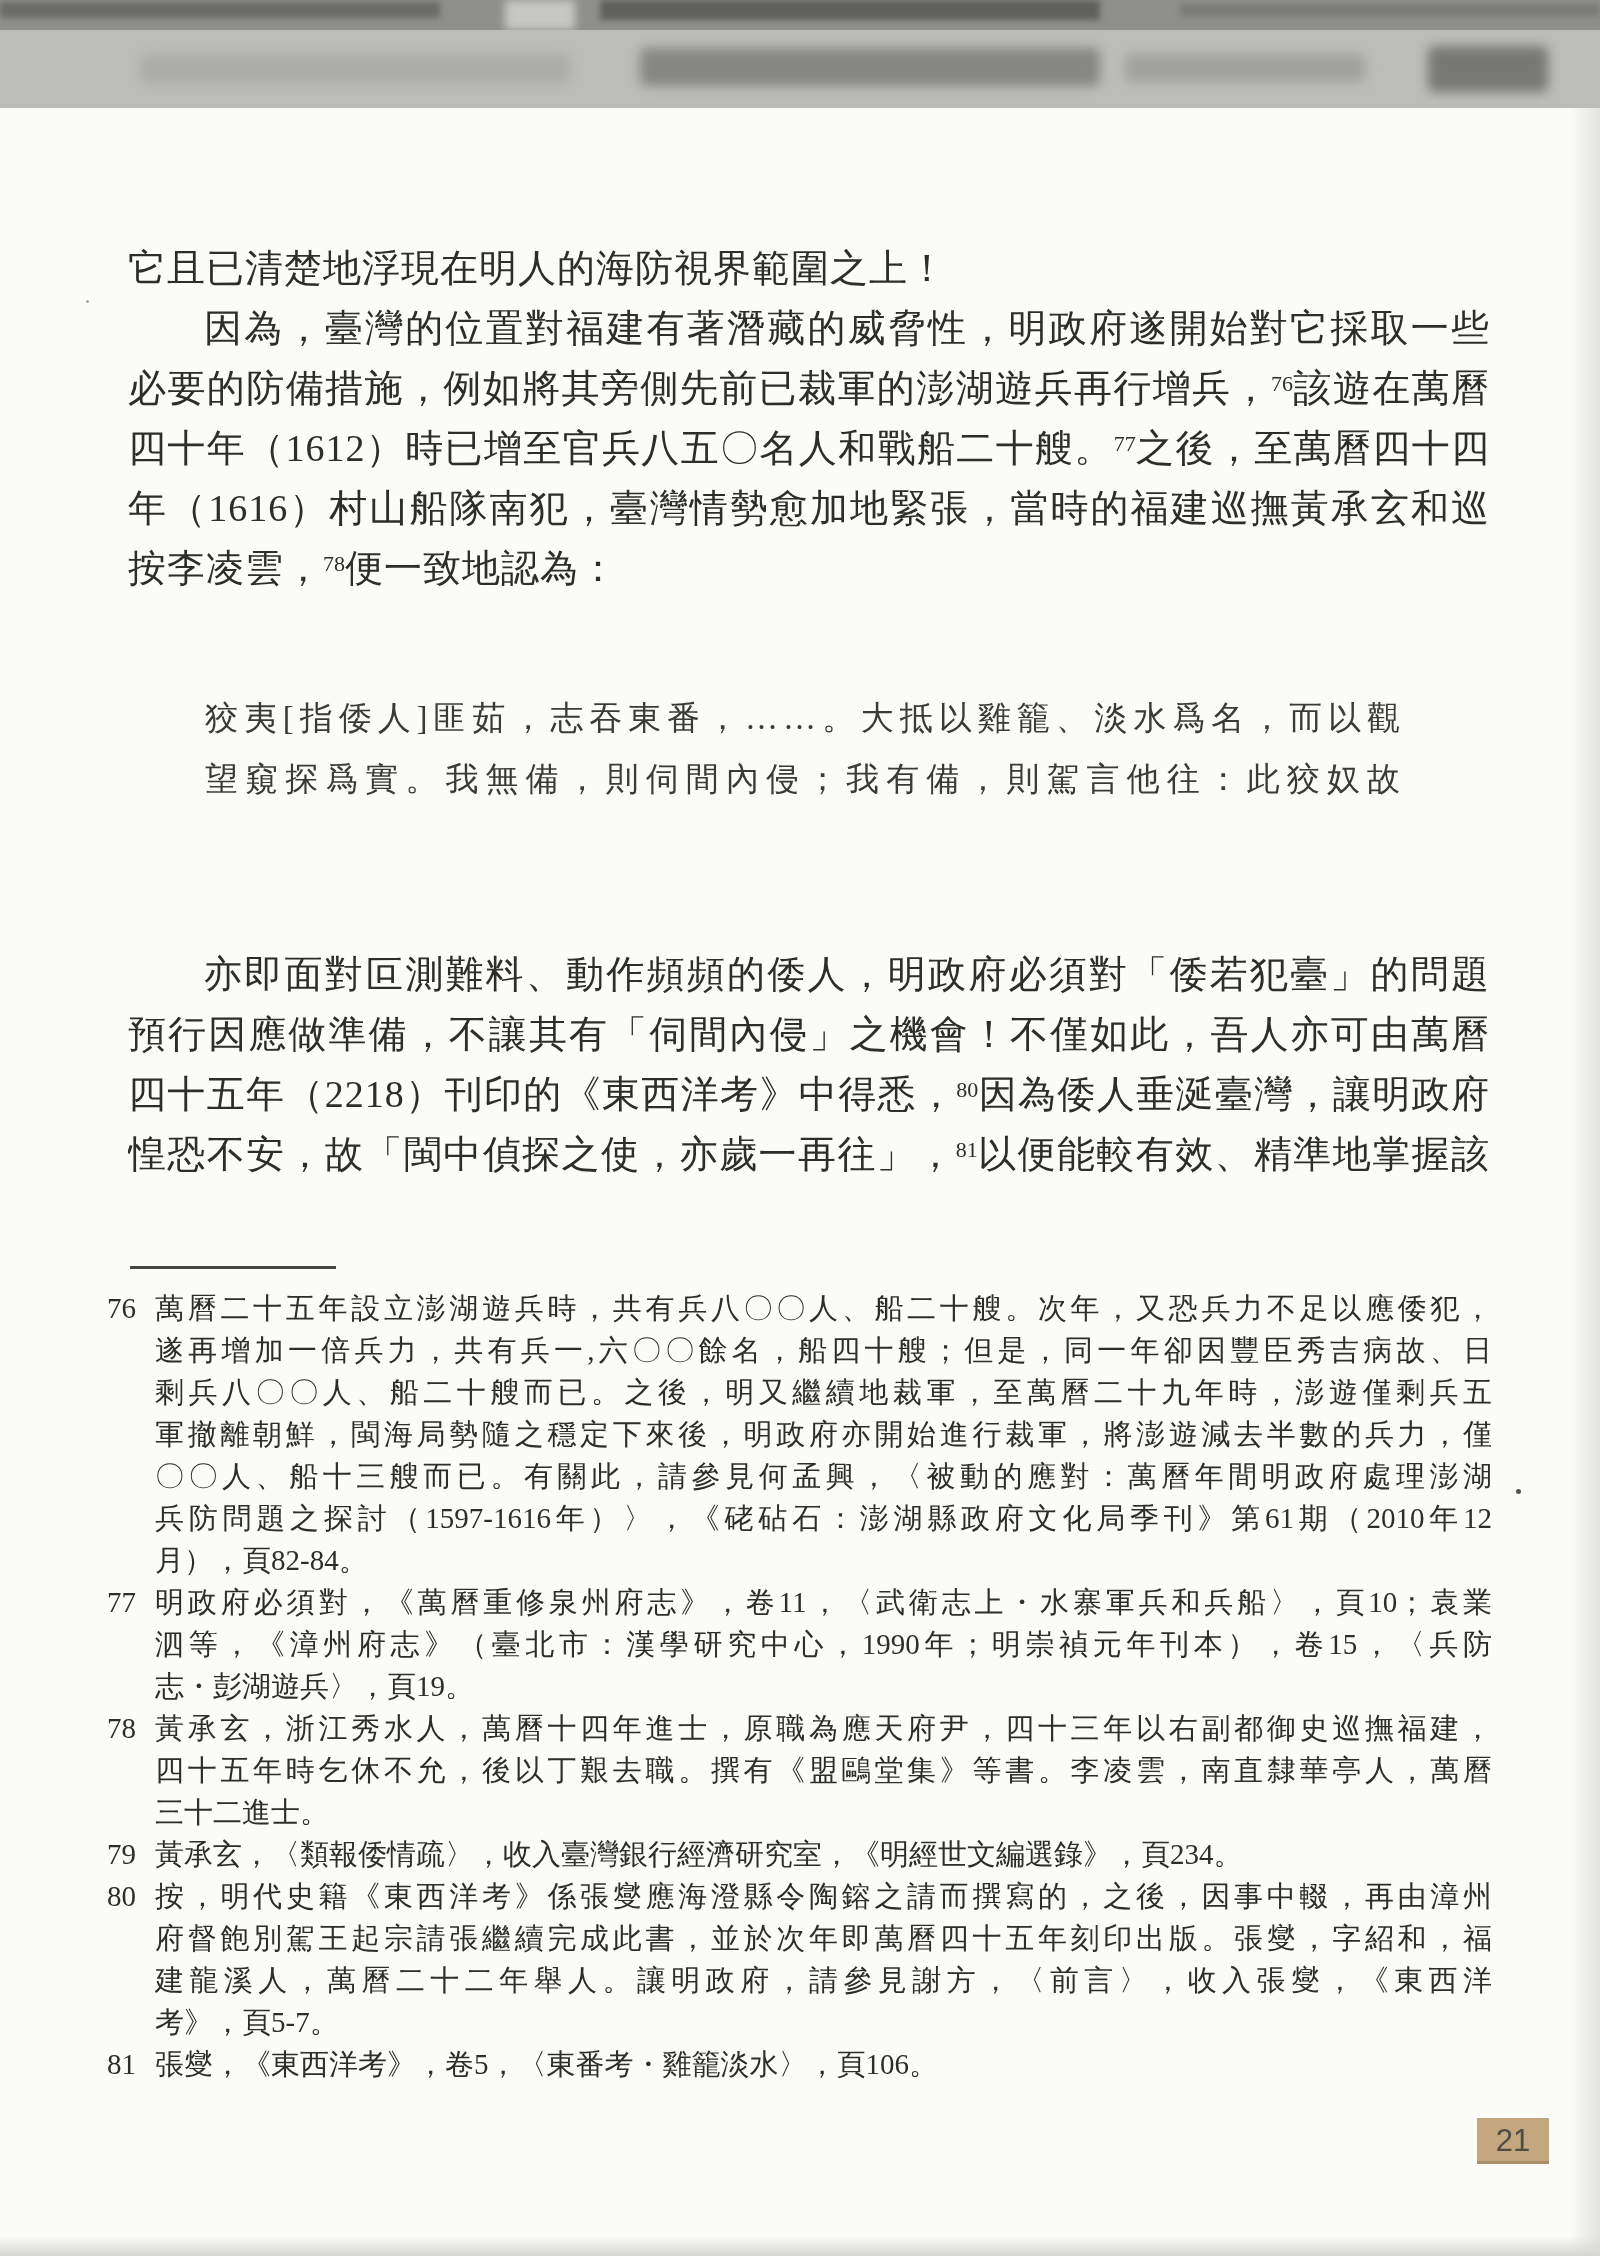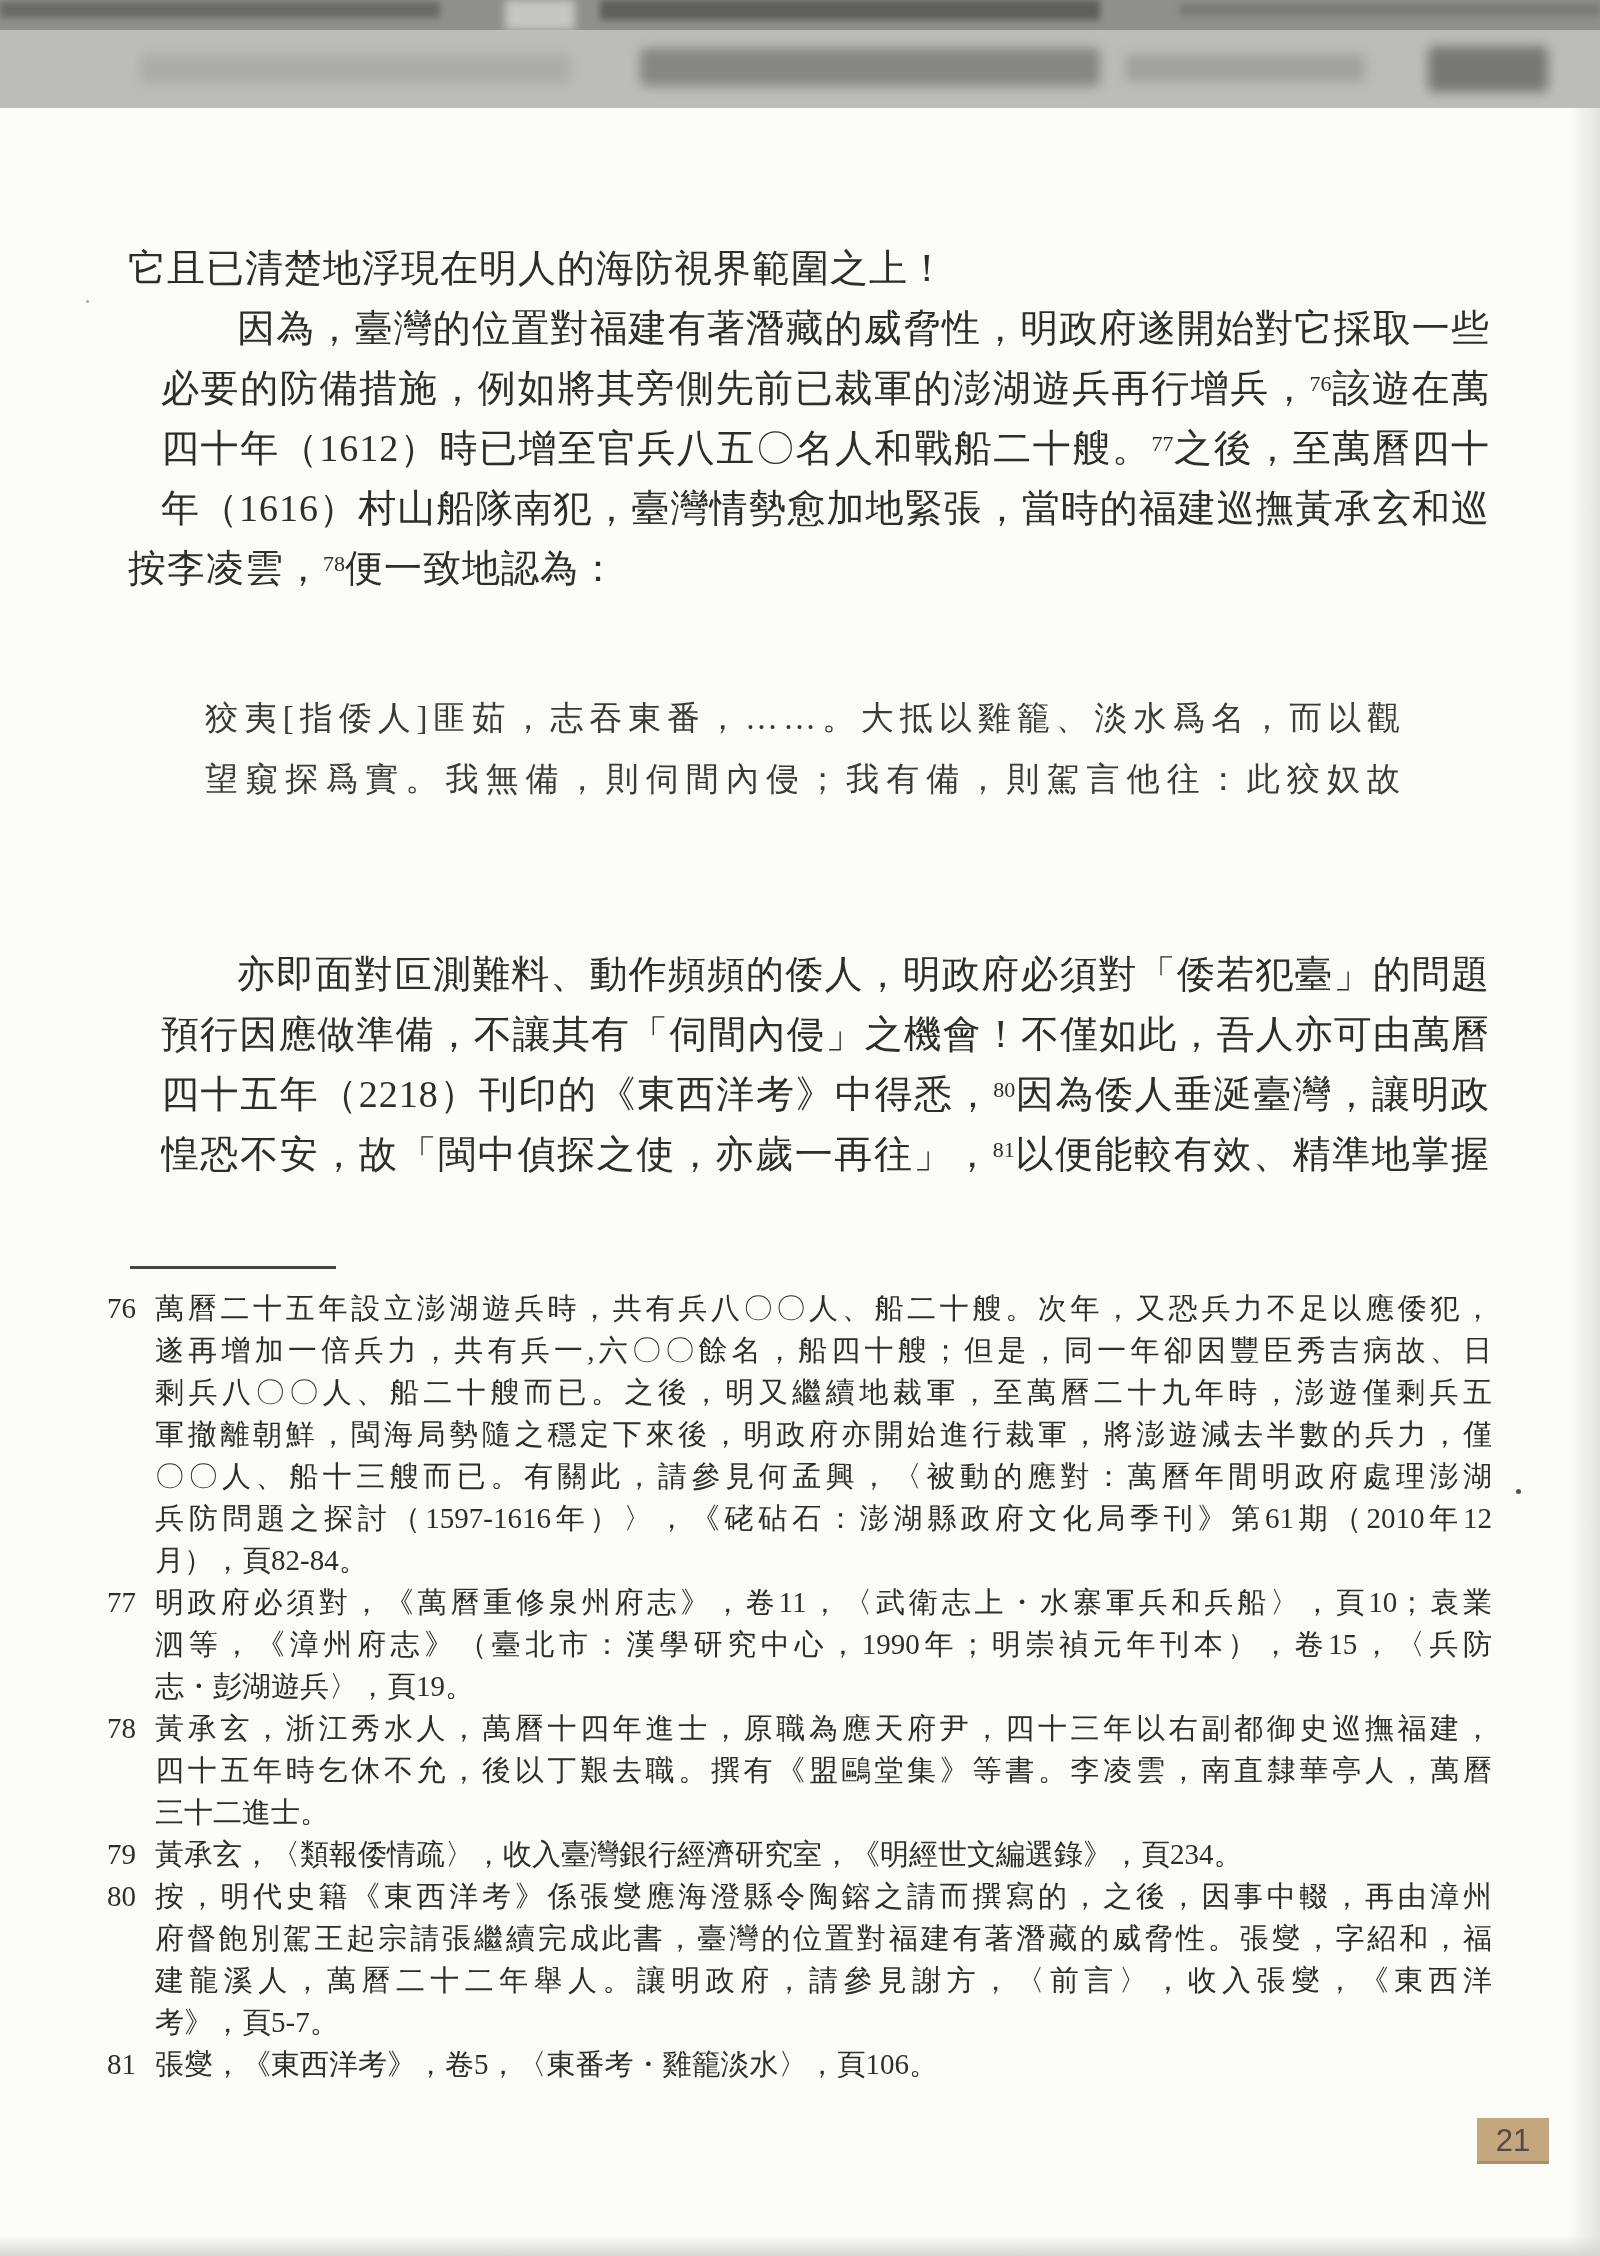--- a/index.html
+++ b/index.html
@@ -31,21 +31,21 @@
   .speck2 { left:86px; top:300px; width:3px; height:3px; opacity:.5; }
 
   
   .para { position:absolute; left:128px; width:1362px; }
   .para1 { top:238px; }
   .para2 { top:944px; }
   .line {
     height:60px; line-height:60px; font-size:38px;
     overflow:hidden; letter-spacing:1px;
   }
-  .line.full { text-align:justify; text-align-last:justify;margin-left:33px; }
+  .line.full { text-align:justify; text-align-last:justify; }
   .line.indent { padding-left:76px; }
   sup.fnref {
     font-size:22px; line-height:0; vertical-align:10px; letter-spacing:0;
   }
 
   
   .quote { position:absolute; left:205px; top:688px; width:1200px; color:#3a3a37; }
   .qline {
     height:61px; line-height:61px; font-size:33px; letter-spacing:5px;
     overflow:hidden;
@@ -138,21 +138,21 @@
       <div class="fn-line full">四十五年時乞休不允，後以丁艱去職。撰有《盟鷗堂集》等書。李凌雲，南直隸華亭人，萬曆</div>
       <div class="fn-line">三十二進士。</div>
     </div>
     <div class="fn">
       <span class="fn-num">79</span>
       <div class="fn-line">黃承玄，〈類報倭情疏〉，收入臺灣銀行經濟研究室，《明經世文編選錄》，頁234。</div>
     </div>
     <div class="fn">
       <span class="fn-num">80</span>
       <div class="fn-line full">按，明代史籍《東西洋考》係張燮應海澄縣令陶鎔之請而撰寫的，之後，因事中輟，再由漳州</div>
-      <div class="fn-line full">府督飽別駕王起宗請張繼續完成此書，臺灣的位置對福建有著潛藏的威脅性。張燮，字紹和，福</div>
+      <div class="fn-line full">府督飽別駕王起宗請張繼續完成此書，並於次年即萬曆四十五年刻印出版。張燮，字紹和，福</div>
       <div class="fn-line full">建龍溪人，萬曆二十二年舉人。讓明政府，請參見謝方，〈前言〉，收入張燮，《東西洋</div>
       <div class="fn-line">考》，頁5-7。</div>
     </div>
     <div class="fn">
       <span class="fn-num">81</span>
       <div class="fn-line">張燮，《東西洋考》，卷5，〈東番考・雞籠淡水〉，頁106。</div>
     </div>
   </div>
 
   <div class="page-badge">

